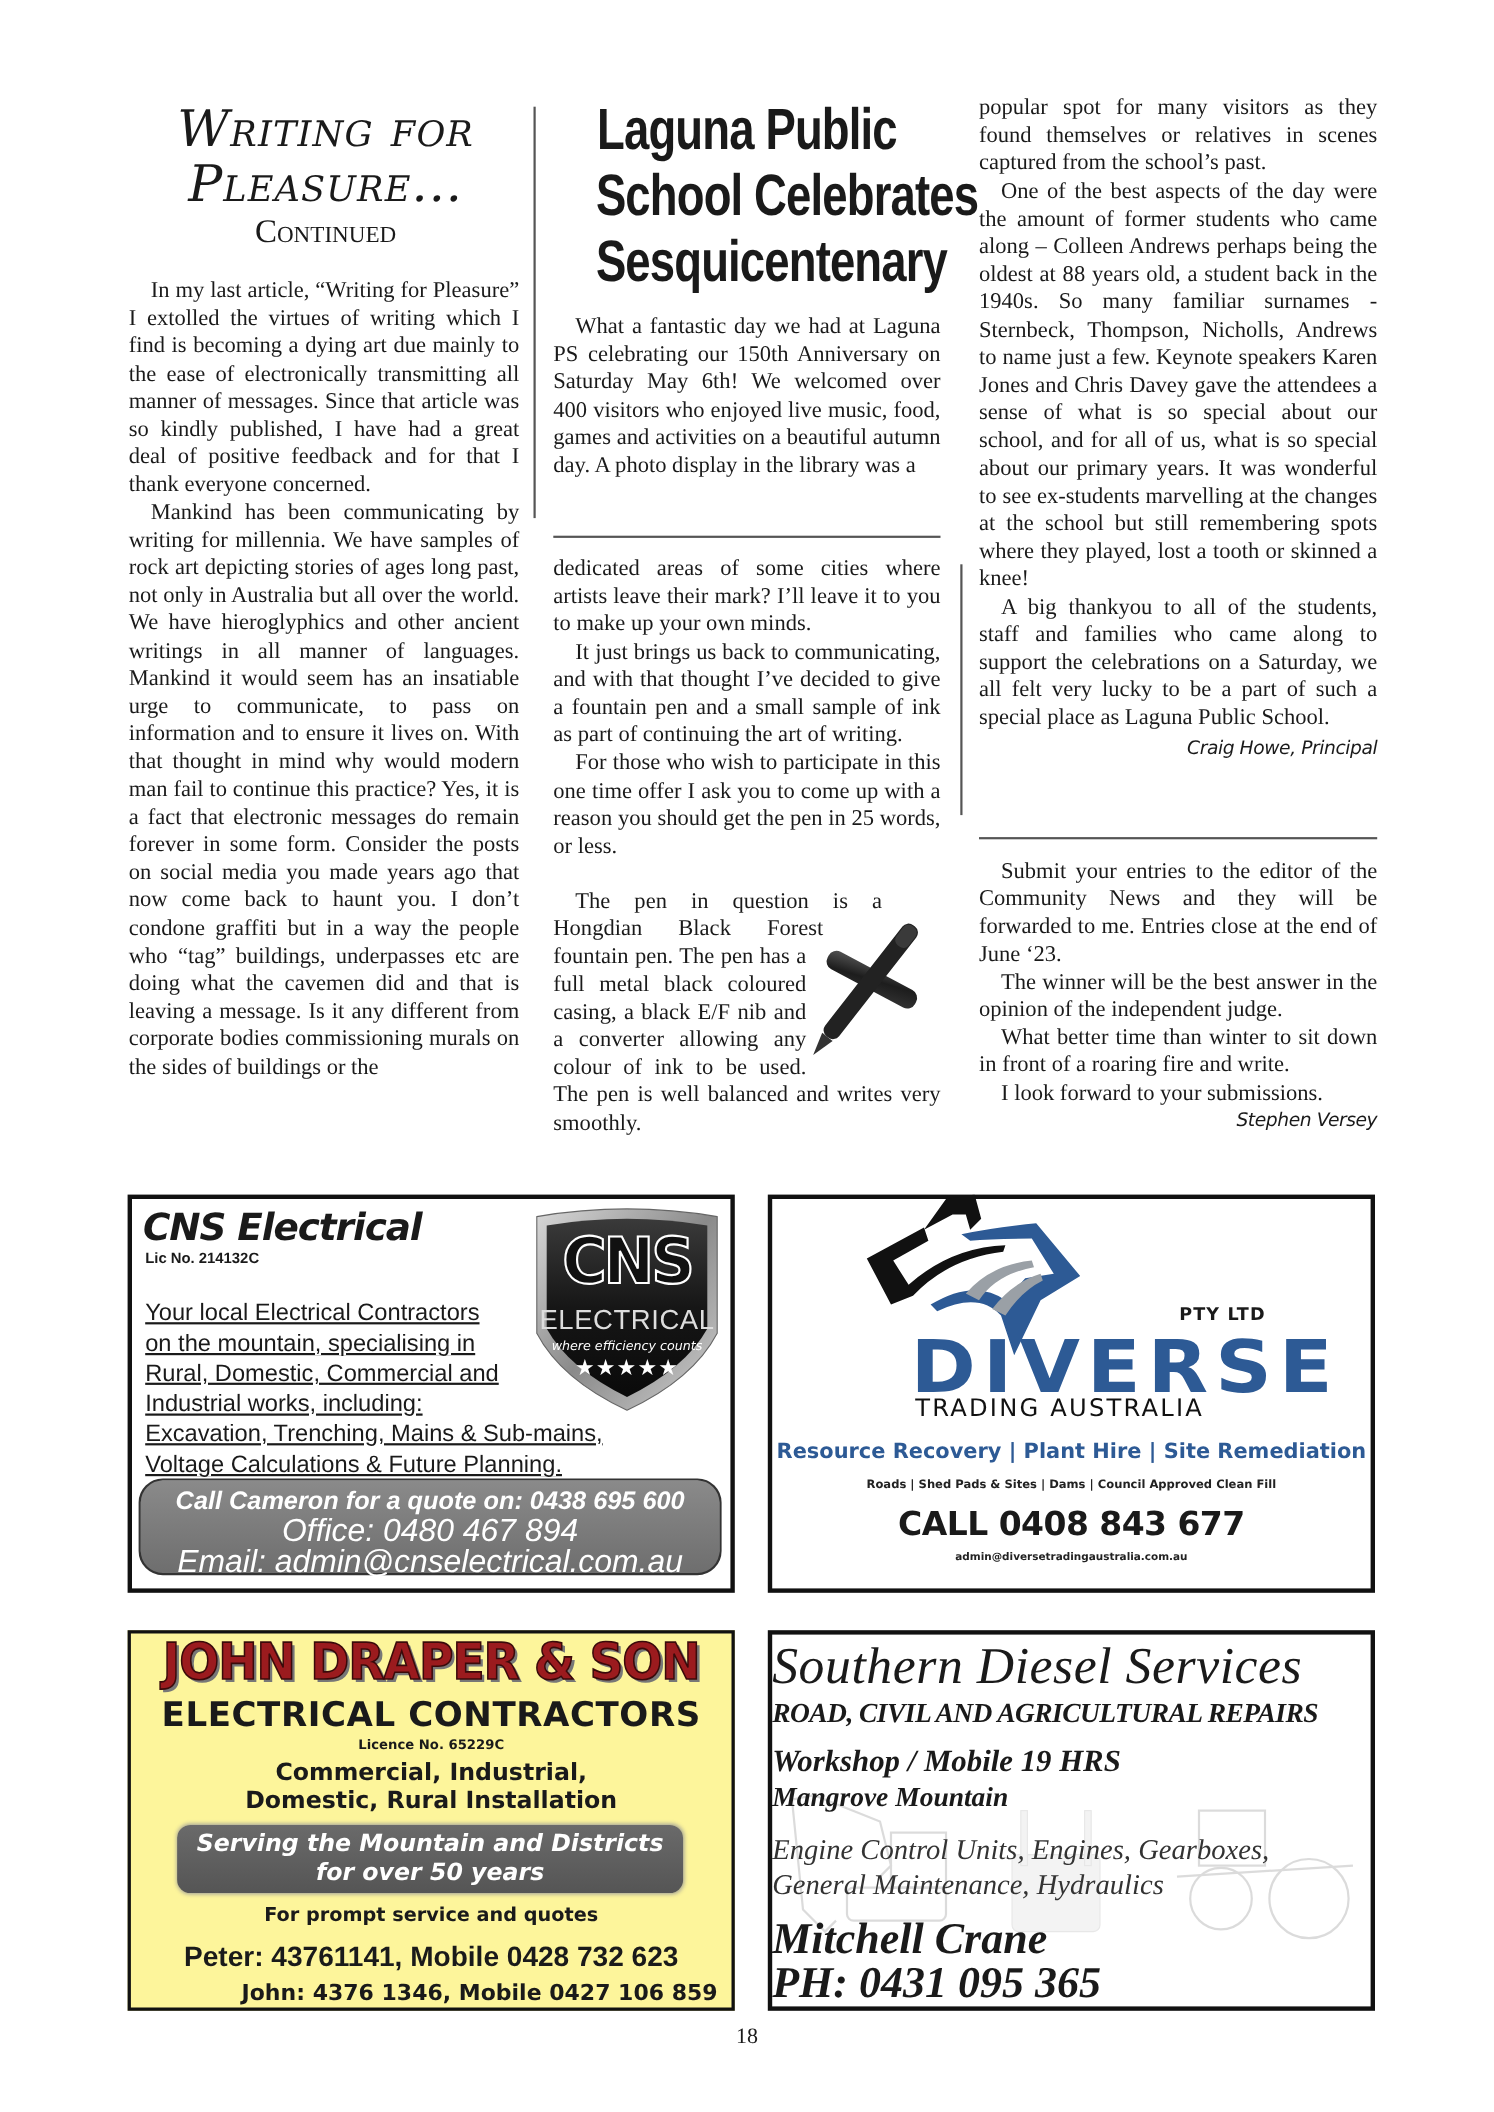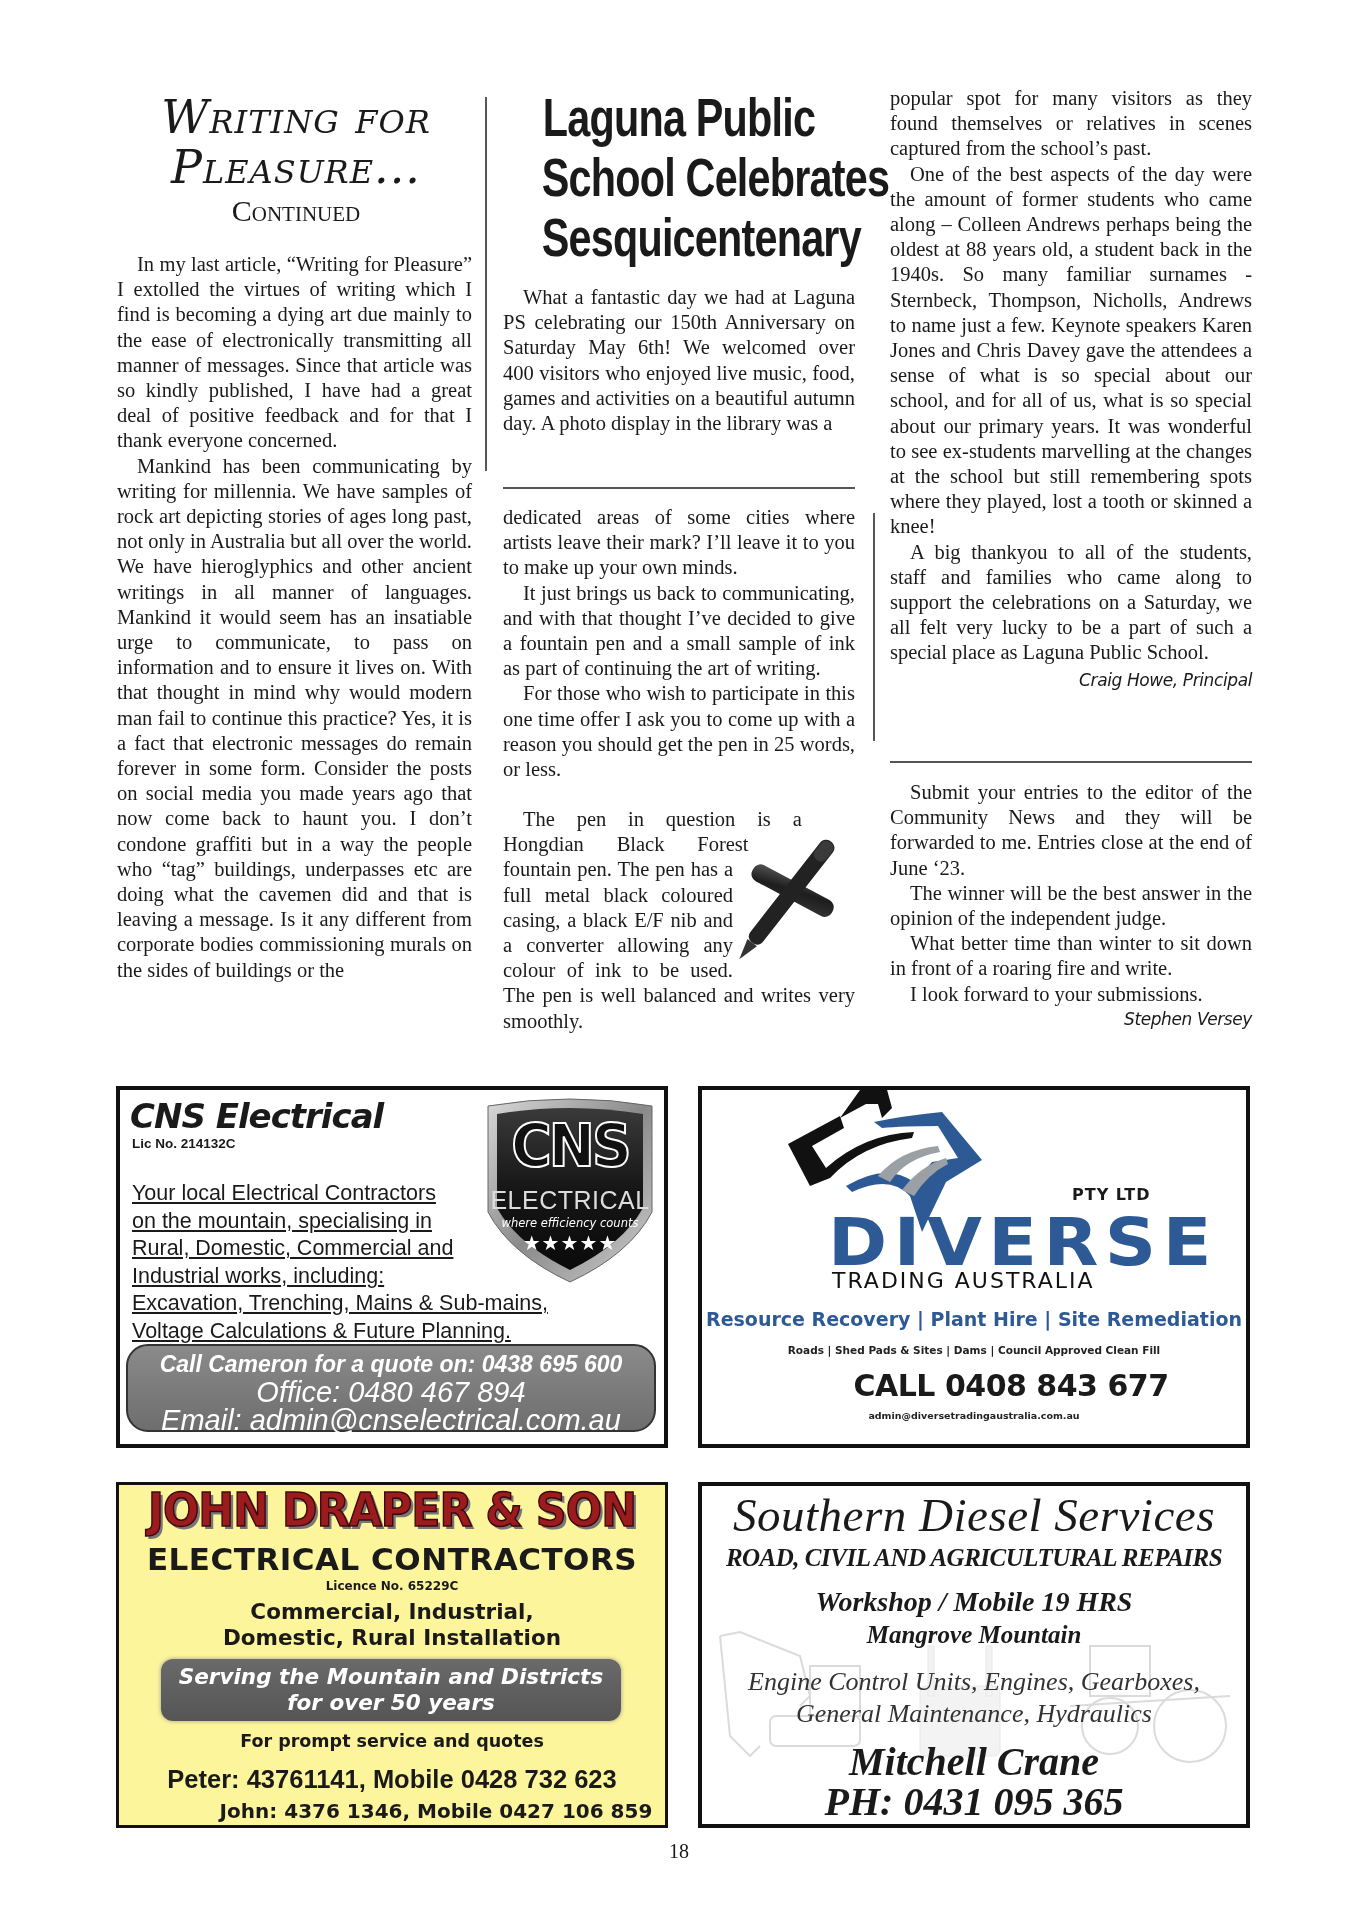--- a/index.html
+++ b/index.html
@@ -43,21 +43,21 @@
   .dr-name { font-family:"DejaVu Sans", sans-serif; font-weight:bold; font-size:46px; color:#9b1b1e; text-align:center; letter-spacing:-1px; -webkit-text-stroke:1.5px #3a0a0a; text-shadow:3px 3px 0 #777; transform:scaleX(0.93); transform-origin:center; white-space:nowrap; }
   .dr-ec { font-family:"DejaVu Sans", sans-serif; font-weight:bold; font-size:31px; text-align:center; letter-spacing:0.5px; white-space:nowrap; }
   .dr-lic { font-family:"DejaVu Sans", sans-serif; font-size:12px; text-align:center; font-weight:bold; }
   .dr-types { font-family:"DejaVu Sans", sans-serif; font-weight:bold; font-size:21.5px; line-height:26px; text-align:center; }
   .dr-box { background:linear-gradient(#6a6a6a,#555); border-radius:12px; color:#fff; text-align:center; font-family:"DejaVu Sans", sans-serif; font-style:italic; font-weight:bold; font-size:21.5px; line-height:26px; box-shadow:0 0 4px #999; }
   .dr-prompt { font-family:"DejaVu Sans", sans-serif; font-weight:bold; font-size:17.5px; text-align:center; }
   .dr-peter { font-family:"Liberation Sans", sans-serif; font-weight:bold; font-size:25.5px; text-align:center; white-space:nowrap; }
   .dr-john { font-family:"DejaVu Sans", sans-serif; font-weight:bold; font-size:20px; text-align:center; white-space:nowrap;padding-left:44px; }
 
   
-  .sd { font-family:"Liberation Serif", serif; font-style:italic; text-align:center; white-space:nowrap; }
+  .sd { font-family:"Liberation Serif", serif; font-style:italic; text-align:left; white-space:nowrap; }
   .sd-name { font-size:47px; letter-spacing:0.5px; }
   .sd-repairs { font-size:25px; font-weight:bold; letter-spacing:-0.5px; }
   .sd-workshop { font-size:28px; font-weight:bold; }
   .sd-mangrove { font-size:25px; font-weight:bold; }
   .sd-engine { font-size:26px; color:#333; }
   .sd-mitchell { font-size:40px; font-weight:bold; }
   .sd-phone { font-size:40px; font-weight:bold; }
 
   .pageno { font-family:"Liberation Serif", serif; font-size:20px; }
 </style>
@@ -188,21 +188,21 @@
     <path d="M92 36 Q120 30 160 26 L200 74 L164 96 L140 146 L128 110 Q108 88 70 106 L64 100 Q104 76 132 96 L150 76 L176 72 L156 40 Q120 40 100 42 Z" fill="#2d5a95"></path>
 
     <path d="M96 90 Q118 64 156 60 L158 66 Q124 72 108 96 Z" fill="#9aa0a6"></path>
     <path d="M120 104 Q138 80 164 72 L166 78 Q146 88 132 110 Z" fill="#9aa0a6"></path>
   </svg>
   <div class="abs div-pty" style="left:370px; top:95px;">PTY LTD</div>
   <div class="abs div-word" style="left:126px; top:114px;">DIVERSE</div>
   <div class="abs div-trading" style="left:130px; top:178px;">TRADING AUSTRALIA</div>
   <div class="abs div-services" style="left:0; top:218px; width:544px;">Resource Recovery  |  Plant Hire  |  Site Remediation</div>
   <div class="abs div-sub" style="left:0; top:254px; width:544px;">Roads | Shed Pads &amp; Sites | Dams | Council Approved Clean Fill</div>
-  <div class="abs div-call" style="left:0; top:278px; width:544px;padding-left:37px;">CALL 0408 843 677</div>
+  <div class="abs div-call" style="left:0; top:278px; width:544px;">CALL 0408 843 677</div>
   <div class="abs div-email" style="left:0; top:320px; width:544px;">admin@diversetradingaustralia.com.au</div>
 </div>
 
 <div class="abs ad draper" style="left:116px; top:1482px; width:552px; height:346px; border-width:3px;">
   <div class="abs dr-name" style="left:0; top:-2px; width:546px;">JOHN DRAPER &amp; SON</div>
   <div class="abs dr-ec" style="left:0; top:56px; width:546px;">ELECTRICAL CONTRACTORS</div>
   <div class="abs dr-lic" style="left:0; top:94px; width:546px;">Licence No. 65229C</div>
   <div class="abs dr-types" style="left:0; top:114px; width:546px;">
     <div>Commercial, Industrial,</div>
     <div>Domestic, Rural Installation</div>

